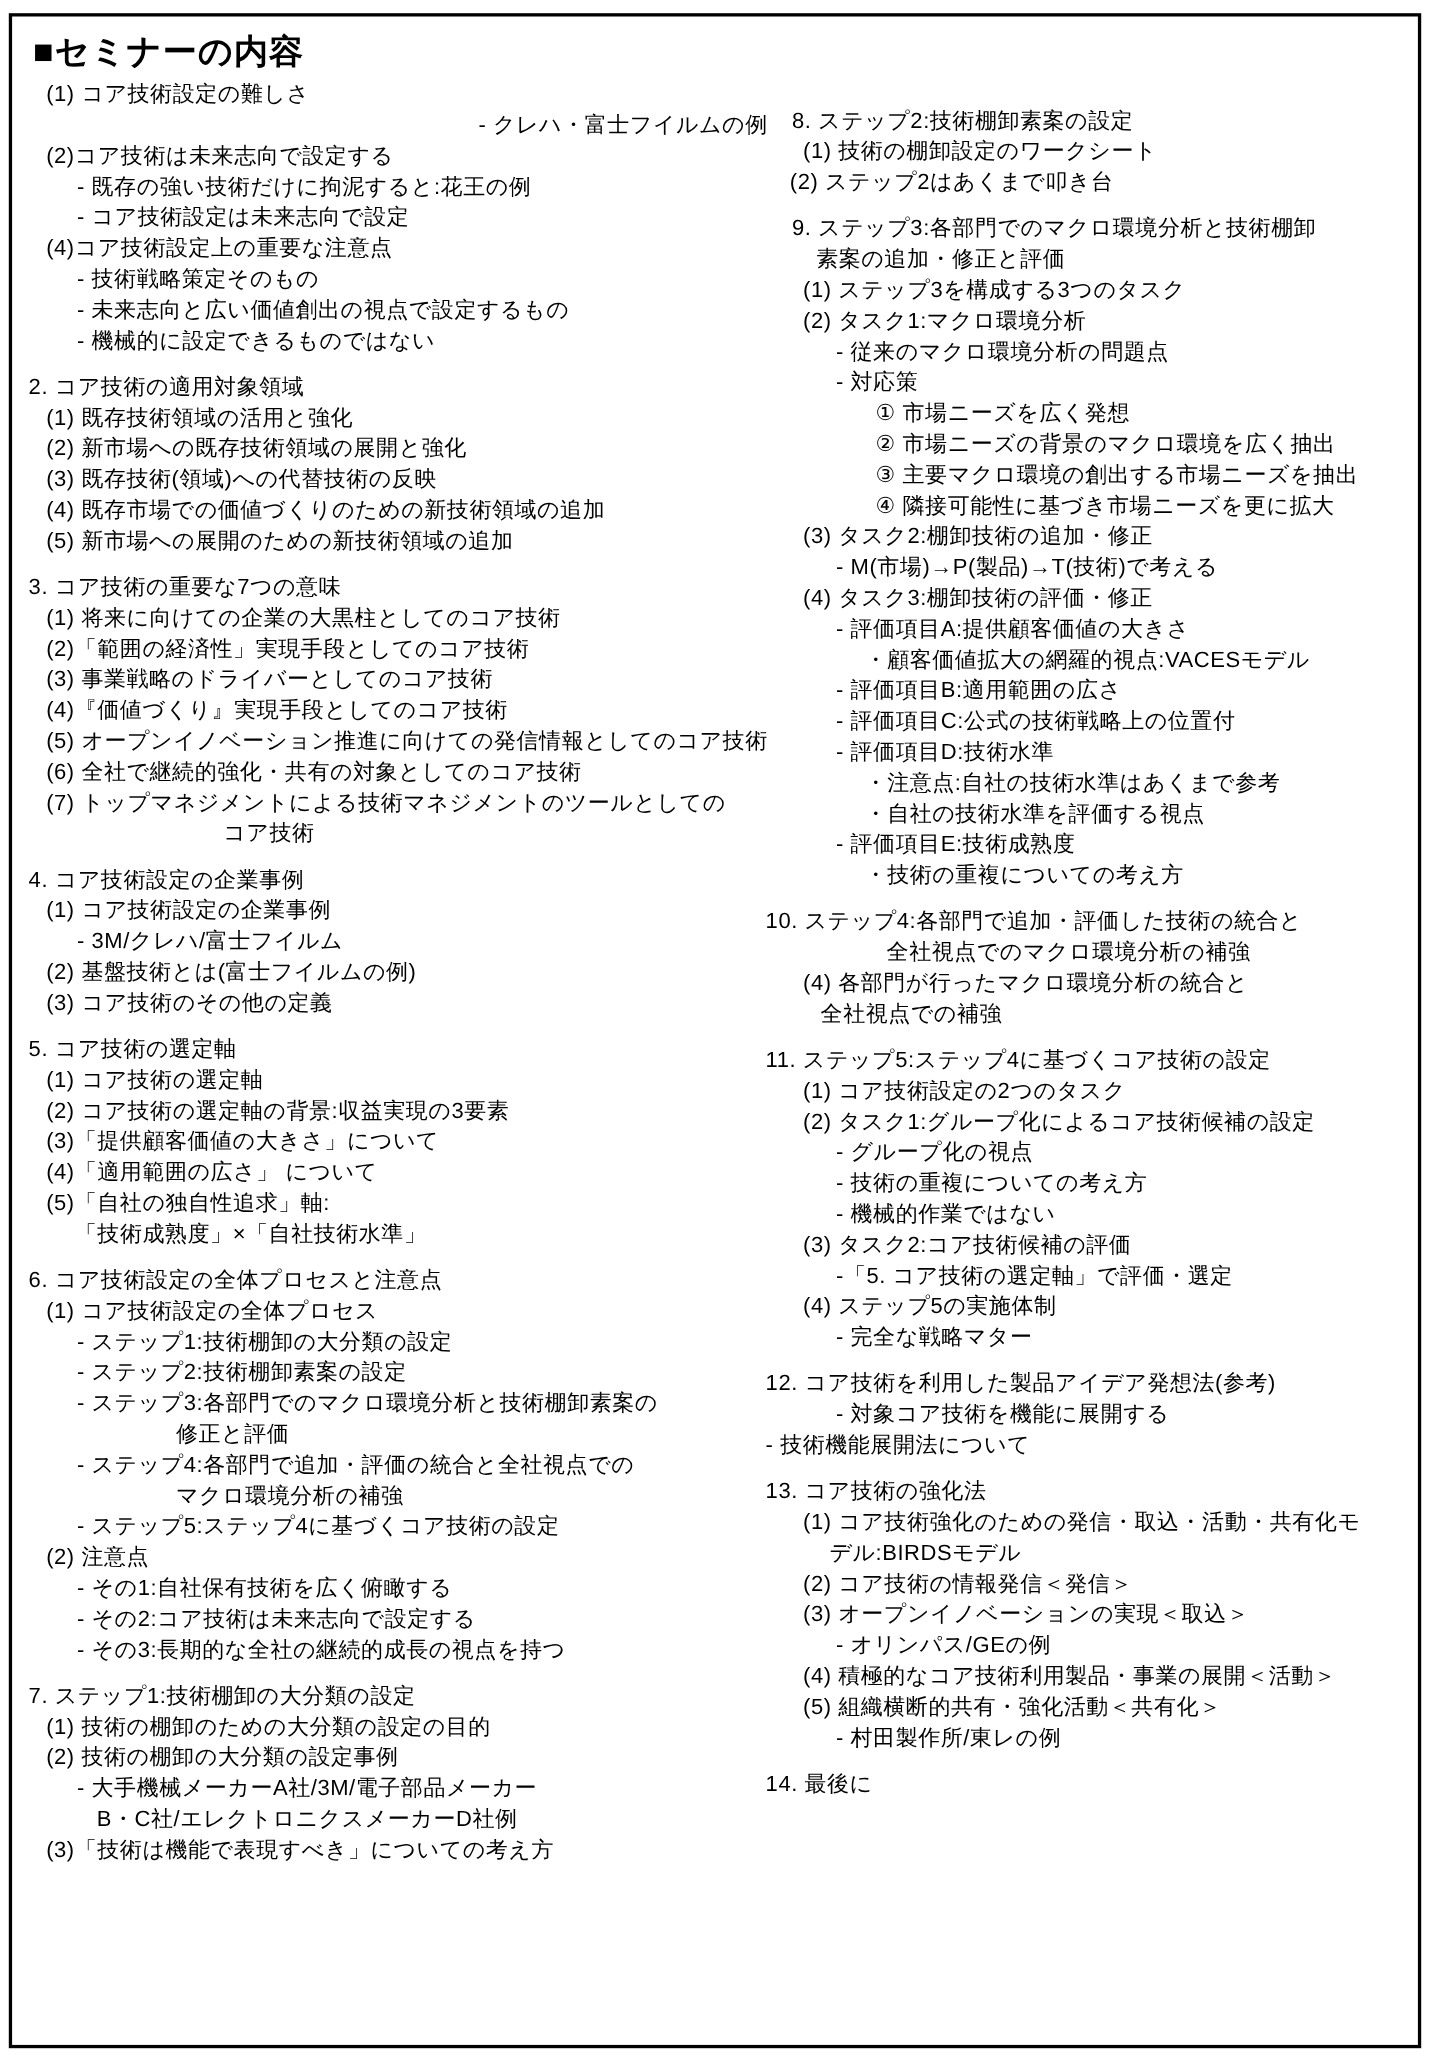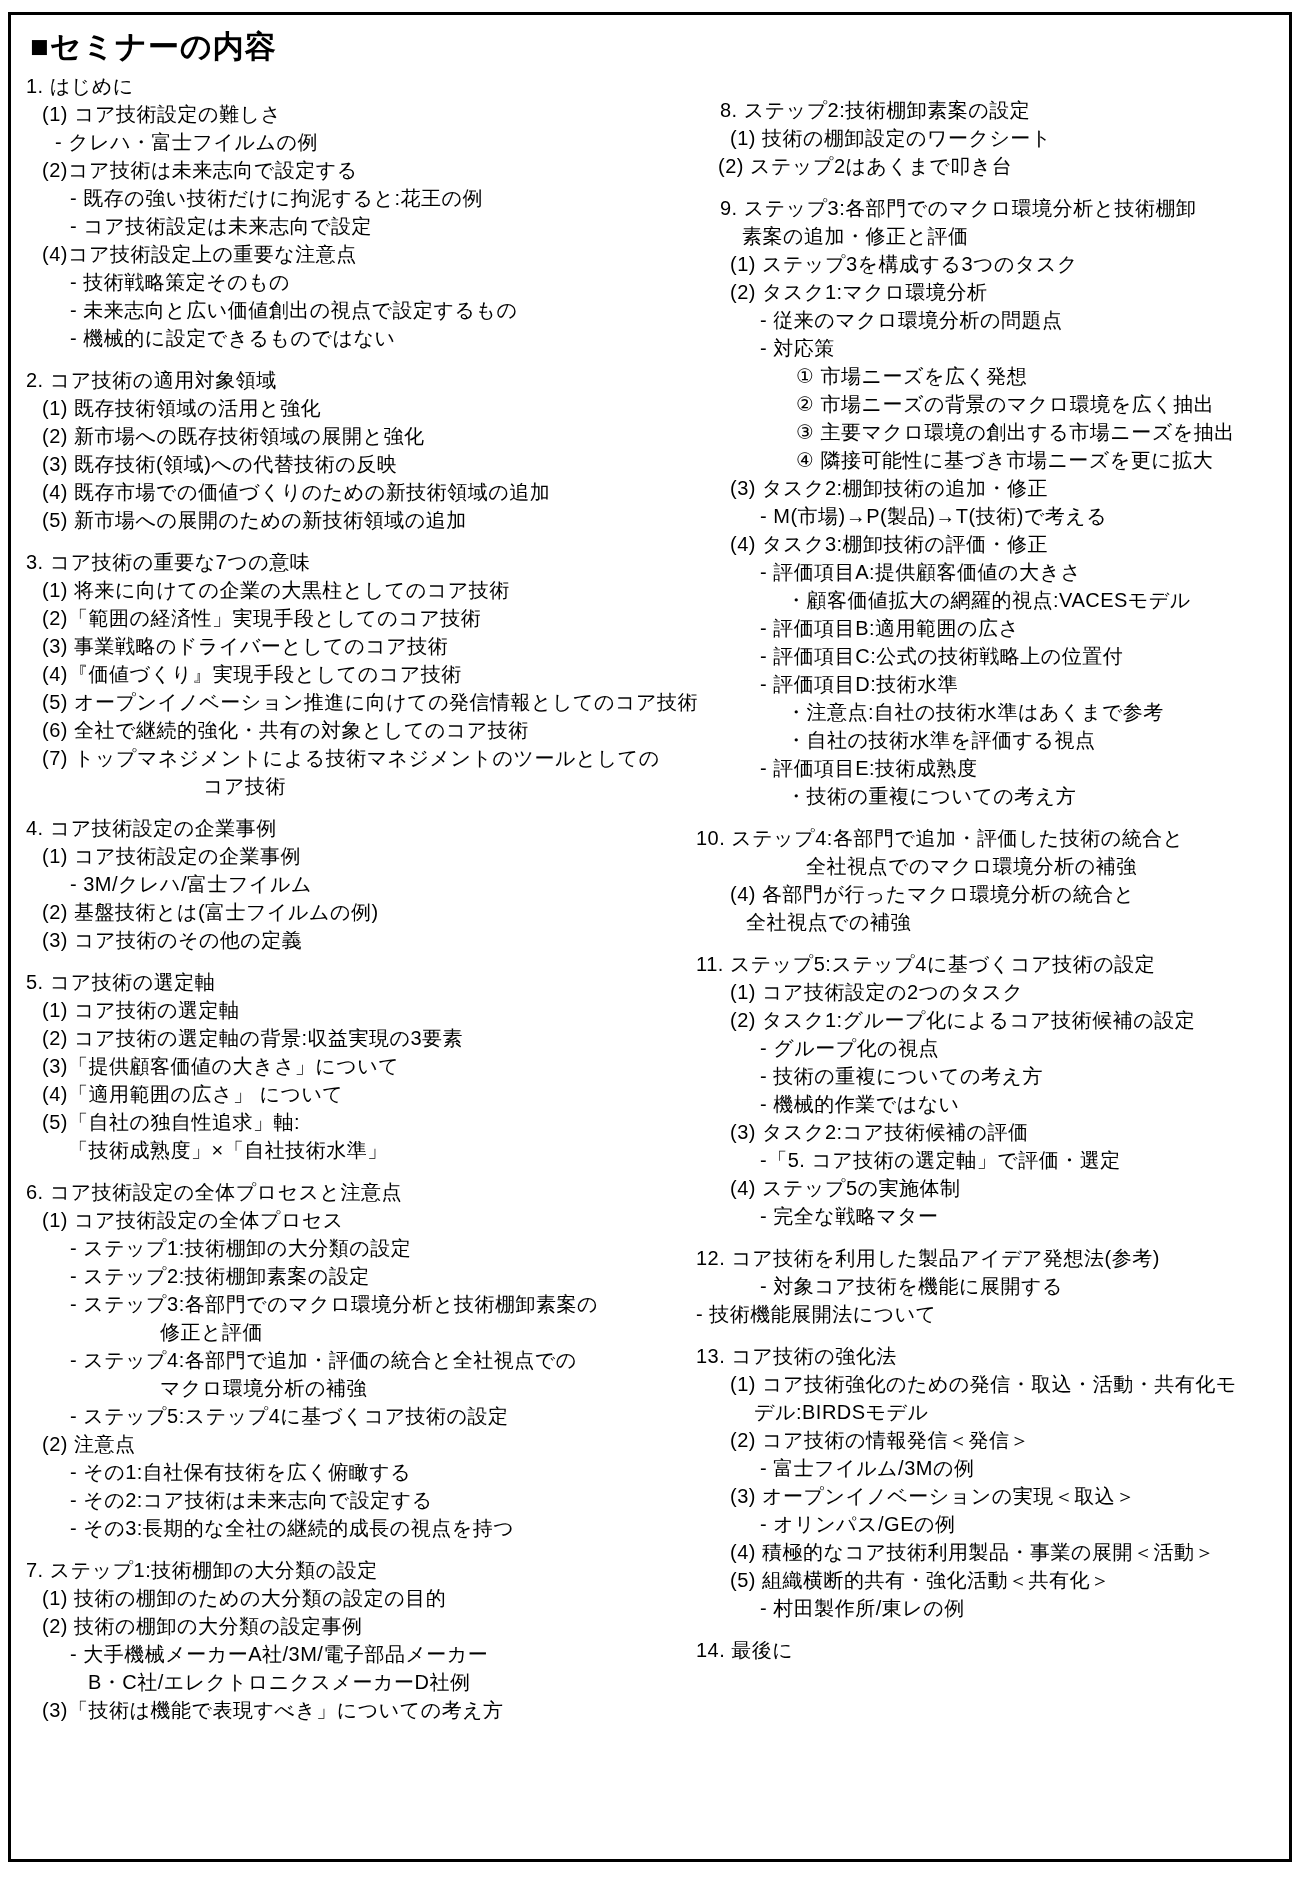--- a/index.html
+++ b/index.html
@@ -43,23 +43,22 @@
   }
   .line.gap { margin-top: 14px; }
 </style>
 </head>
 <body>
 
 <div class="page" style="background: rgb(255, 255, 255); color: rgb(0, 0, 0);">
   <div class="frame" style="border-color: rgb(0, 0, 0);"></div>
   <div class="title">■セミナーの内容</div>
   <div class="col" id="col-left">
-      <div class="line" style="margin-left: 0px;">1. はじめに</div>
       <div class="line" style="margin-left: 16px;">(1) コア技術設定の難しさ</div>
-      <div class="line" style="margin-left: 29px;">- クレハ・富士フイルムの例</div>
+      <div class="line" style="margin-left: 44px; text-align: right;">- クレハ・富士フイルムの例</div>
       <div class="line" style="margin-left: 16px;">(2)コア技術は未来志向で設定する</div>
       <div class="line" style="margin-left: 44px;">- 既存の強い技術だけに拘泥すると:花王の例</div>
       <div class="line" style="margin-left: 44px;">- コア技術設定は未来志向で設定</div>
       <div class="line" style="margin-left: 16px;">(4)コア技術設定上の重要な注意点</div>
       <div class="line" style="margin-left: 44px;">- 技術戦略策定そのもの</div>
       <div class="line" style="margin-left: 44px;">- 未来志向と広い価値創出の視点で設定するもの</div>
       <div class="line" style="margin-left: 44px;">- 機械的に設定できるものではない</div>
       <div class="line gap" style="margin-left: 0px;">2. コア技術の適用対象領域</div>
       <div class="line" style="margin-left: 16px;">(1) 既存技術領域の活用と強化</div>
       <div class="line" style="margin-left: 16px;">(2) 新市場への既存技術領域の展開と強化</div>
@@ -147,21 +146,20 @@
       <div class="line" style="margin-left: 64px;">-「5. コア技術の選定軸」で評価・選定</div>
       <div class="line" style="margin-left: 34px;">(4) ステップ5の実施体制</div>
       <div class="line" style="margin-left: 64px;">- 完全な戦略マター</div>
       <div class="line gap" style="margin-left: 0px;">12. コア技術を利用した製品アイデア発想法(参考)</div>
       <div class="line" style="margin-left: 64px;">- 対象コア技術を機能に展開する</div>
       <div class="line" style="">- 技術機能展開法について</div>
       <div class="line gap" style="margin-left: 0px;">13. コア技術の強化法</div>
       <div class="line" style="margin-left: 34px;">(1) コア技術強化のための発信・取込・活動・共有化モ</div>
       <div class="line" style="margin-left: 58px;">デル:BIRDSモデル</div>
       <div class="line" style="margin-left: 34px;">(2) コア技術の情報発信＜発信＞</div>
-      <div class="line" style="margin-left: 64px;">- 富士フイルム/3Mの例</div>
       <div class="line" style="margin-left: 34px;">(3) オープンイノベーションの実現＜取込＞</div>
       <div class="line" style="margin-left: 64px;">- オリンパス/GEの例</div>
       <div class="line" style="margin-left: 34px;">(4) 積極的なコア技術利用製品・事業の展開＜活動＞</div>
       <div class="line" style="margin-left: 34px;">(5) 組織横断的共有・強化活動＜共有化＞</div>
       <div class="line" style="margin-left: 64px;">- 村田製作所/東レの例</div>
       <div class="line gap" style="margin-left: 0px;">14. 最後に</div>
     </div>
 </div>
 
 </body></html>

